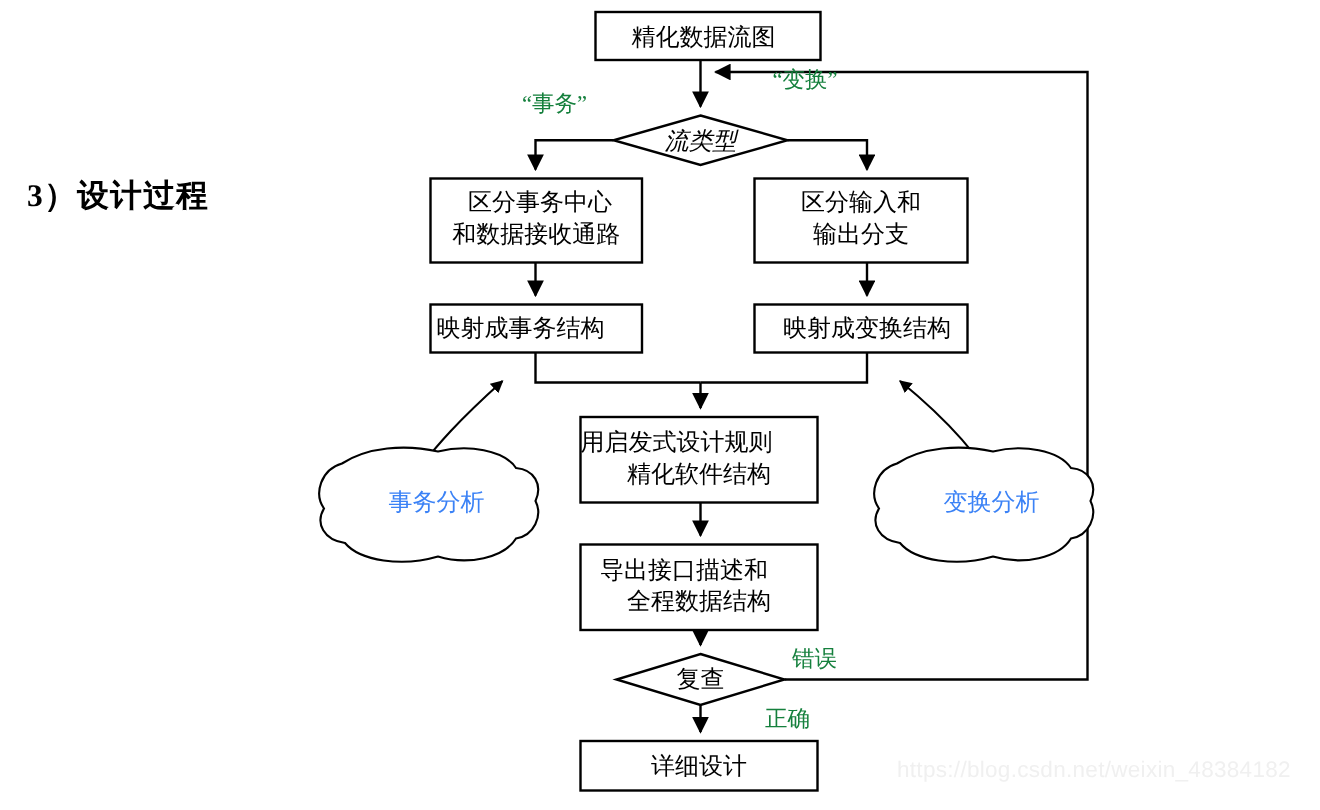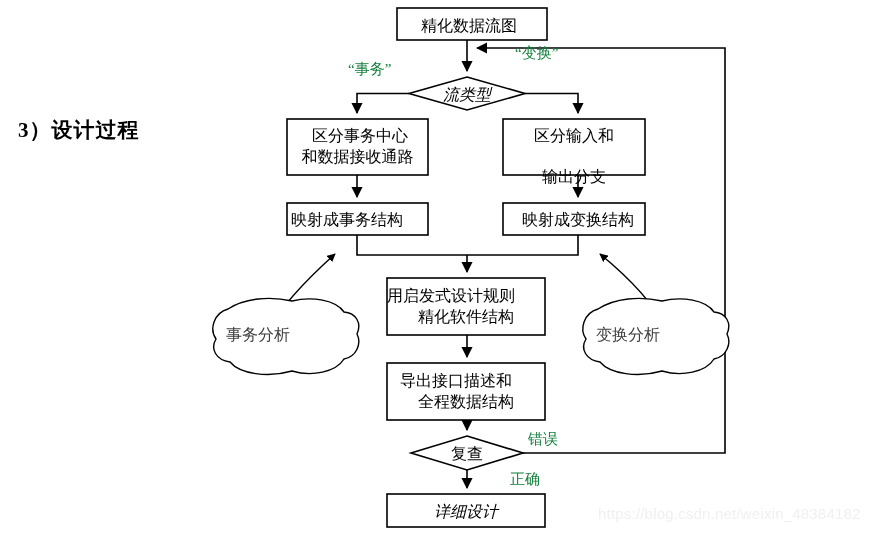--- a/index.html
+++ b/index.html
@@ -45,24 +45,24 @@
   }
   .edge-label {
     position: absolute;
     font-size: 15px;
     font-family: "Liberation Serif", "DejaVu Serif", serif;
     color: #15803d;
     white-space: nowrap;
   }
   .cloud-text {
     position: absolute;
-    text-align: left;
+    text-align: center;
     font-size: 16px;
     font-family: "Liberation Serif", "DejaVu Serif", serif;
-    color: #404040;
+    color: #3b82f6;
     white-space: nowrap;
   }
   .watermark {
     position: absolute;
     left: 598px;
     top: 505px;
     font-size: 15px;
     color: #f0f0f0;
     font-family: "Liberation Sans", sans-serif;
     letter-spacing: 0.2px;
@@ -144,35 +144,35 @@
 <div class="side-label">3）设计过程</div>
 
 <div class="node-text" style="left:397px; top:15px; width:144px;">精化数据流图</div>
 
 <div class="node-text" style="left:409px; top:84px; width:116px;font-style:italic;">流类型</div>
 
 <div class="node-text" style="left:287px; top:125px; width:146px;">区分事务中心</div>
 <div class="node-text" style="left:287px; top:146px; width:141px;">和数据接收通路</div>
 
 <div class="node-text" style="left:503px; top:125px; width:142px;">区分输入和</div>
-<div class="node-text" style="left:503px; top:146px; width:142px;margin-top:20px;">输出分支</div>
+<div class="node-text" style="left:503px; top:146px; width:142px;">输出分支</div>
 
 <div class="node-text" style="left:287px; top:209px; width:120px;">映射成事务结构</div>
 
 <div class="node-text" style="left:503px; top:209px; width:150px;">映射成变换结构</div>
 
 <div class="node-text" style="left:387px; top:285px; width:126px;">用启发式设计规则</div>
 <div class="node-text" style="left:387px; top:306px; width:158px;">精化软件结构</div>
 
 <div class="node-text" style="left:387px; top:370px; width:138px;">导出接口描述和</div>
 <div class="node-text" style="left:387px; top:391px; width:158px;">全程数据结构</div>
 
 <div class="node-text" style="left:411px; top:443px; width:112px;">复查</div>
 
-<div class="node-text" style="left:387px; top:501px; width:158px;font-style:italic;">详细设计</div>
+<div class="node-text" style="left:387px; top:501px; width:158px;">详细设计</div>
 
 <div class="cloud-text" style="left:226px; top:325px; width:130px;">事务分析</div>
 
 <div class="cloud-text" style="left:596px; top:325px; width:130px;">变换分析</div>
 
 <div class="edge-label" style="left:348px; top:60px;">“事务”</div>
 
 <div class="edge-label" style="left:515px; top:44px;">“变换”</div>
 
 <div class="edge-label" style="left:528px; top:430px;">错误</div>

